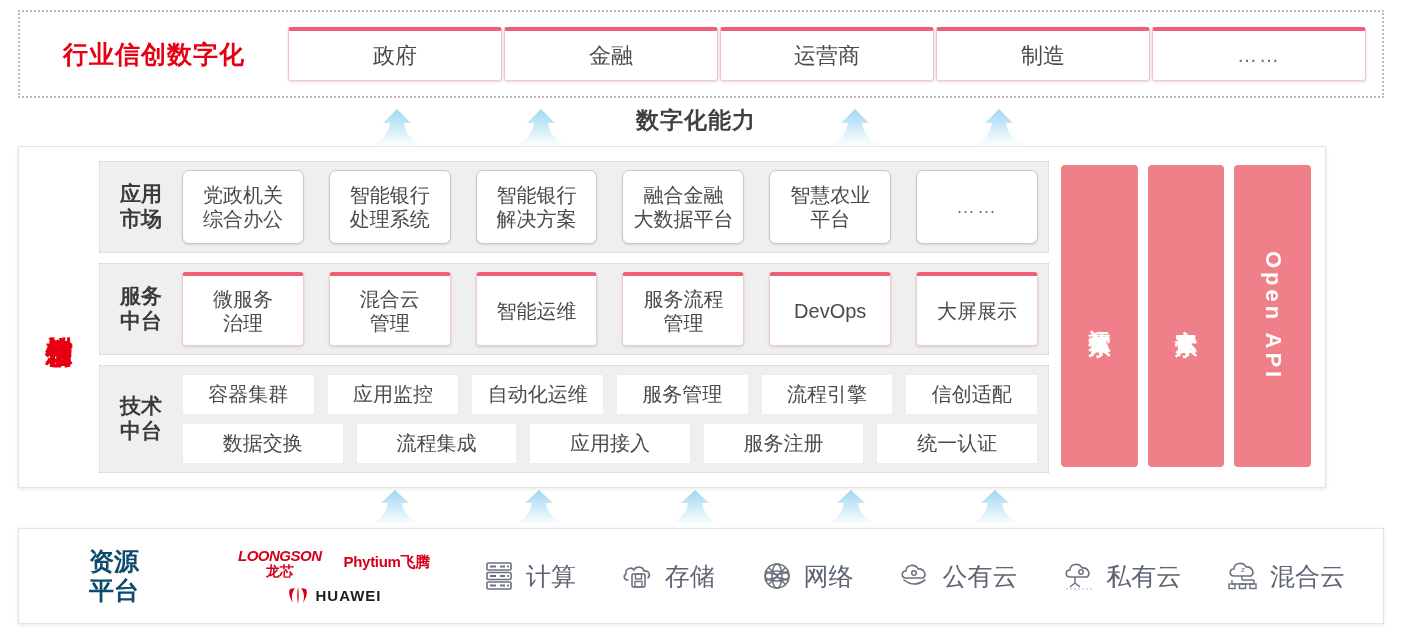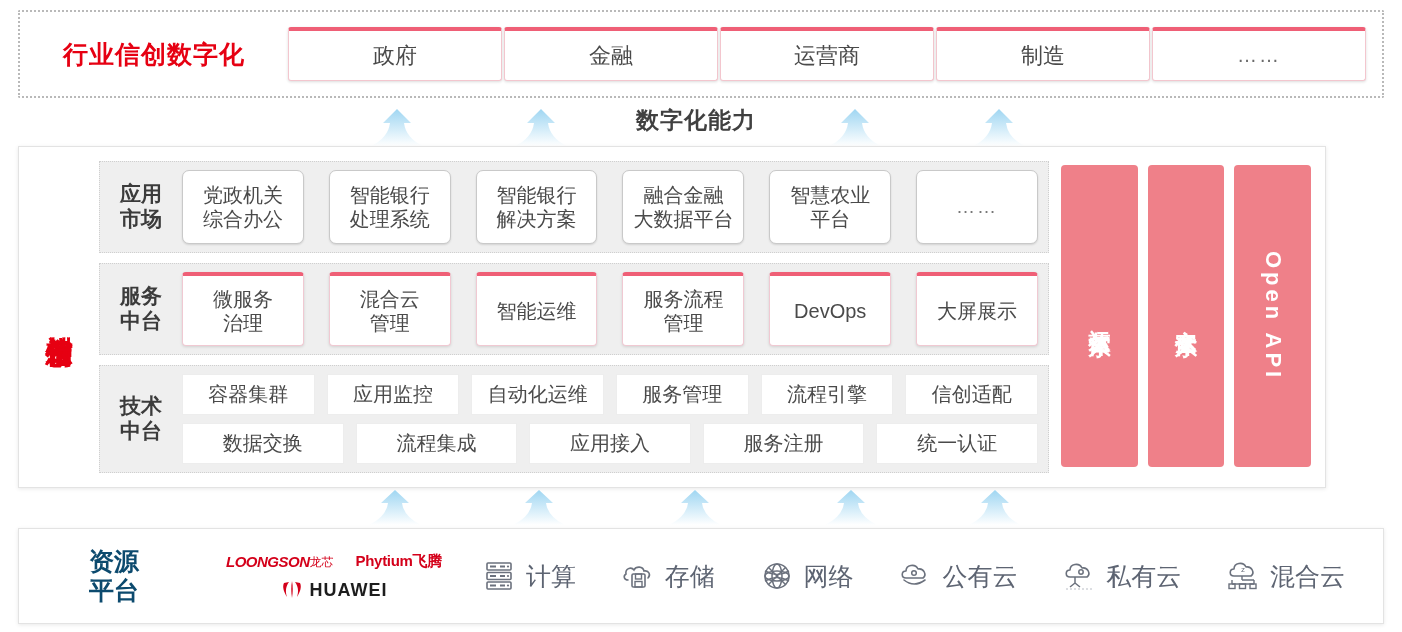--- a/index.html
+++ b/index.html
@@ -123,28 +123,28 @@
   }
   #resource-title{
     flex:0 0 190px;text-align:center;color:#0c4a6e;
     font-size:25px;font-weight:bold;line-height:1.15;
   }
   #vendor-logos{
     flex:0 0 250px;display:flex;flex-direction:column;
     align-items:center;justify-content:center;gap:9px;
   }
   .logo-row{display:flex;align-items:center;justify-content:center;gap:22px;}
-  .logo-loongson{display:flex;align-items:center;line-height:1;}
+  .logo-loongson{display:flex;flex-direction:column;align-items:center;line-height:1;}
   .logo-loongson .l1{
     color:#d4001a;font-size:15px;font-weight:bold;font-style:italic;letter-spacing:-.5px;
   }
-  .logo-loongson .l2{color:#d4001a;font-size:12px;font-weight:normal;margin-top:1px;}
+  .logo-loongson .l2{color:#d4001a;font-size:14px;font-weight:bold;margin-top:1px;}
   .logo-phytium{color:#d4001a;font-size:15px;font-weight:bold;letter-spacing:-.3px;}
   .logo-huawei{display:flex;align-items:center;gap:7px;}
-  .logo-huawei .hw-txt{color:#1d1d1d;font-size:18px;font-weight:bold;letter-spacing:1px;}
+  .logo-huawei .hw-txt{color:#1d1d1d;font-size:15px;font-weight:bold;letter-spacing:1px;}
 
   #resource-items{flex:1;display:flex;align-items:center;justify-content:space-around;padding-right:16px;}
   .res-item{display:flex;align-items:center;gap:9px;justify-content:space-between;}
   .res-item .res-label{font-size:25px;color:#5d6472;}
   .res-icon{width:36px;height:36px;display:block;}
 </style>
 </head>
 <body>
 
 <div class="stage">

